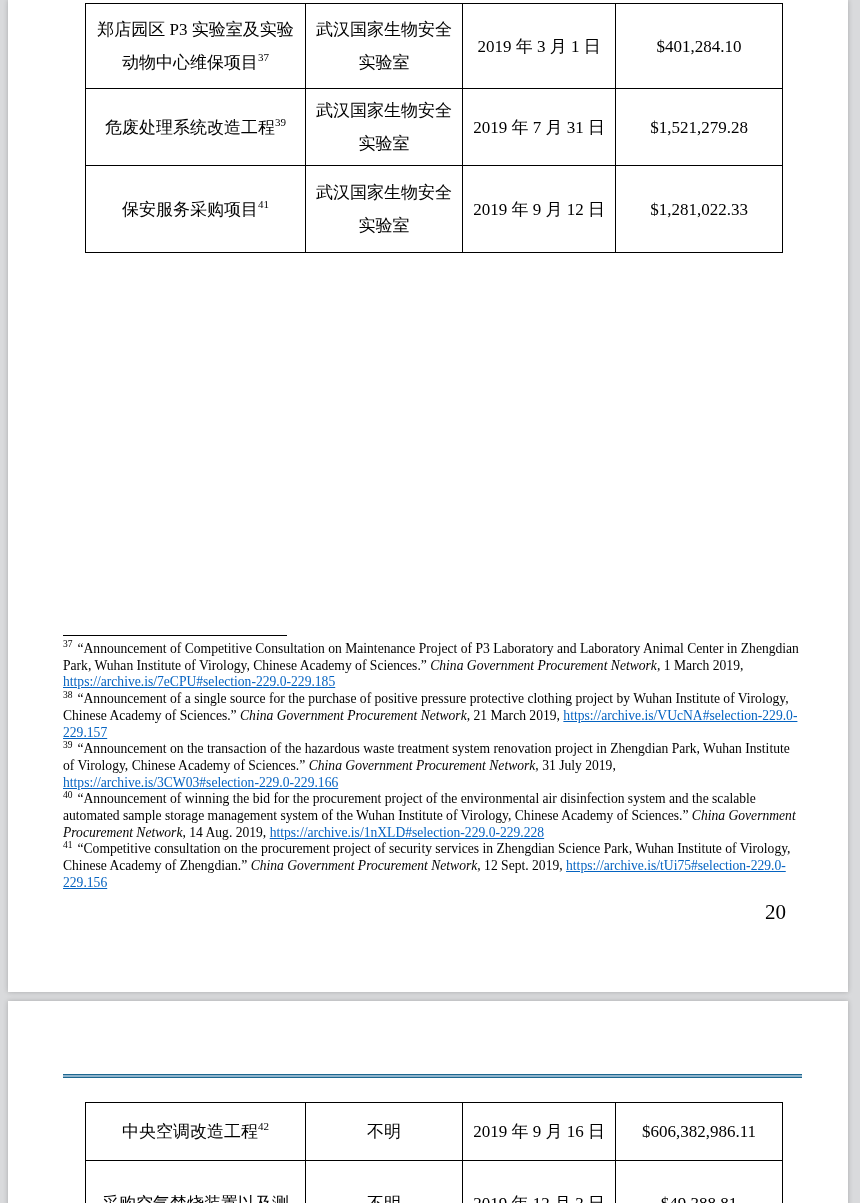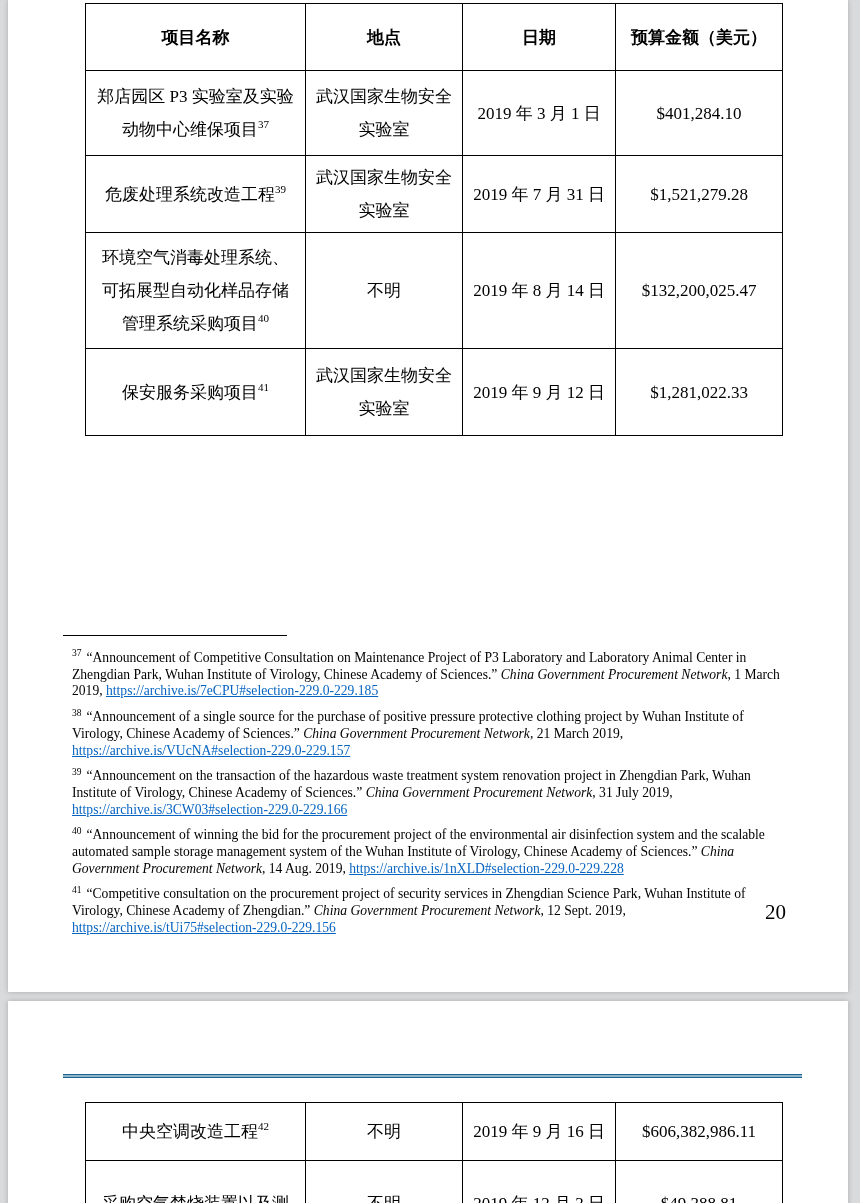--- a/index.html
+++ b/index.html
@@ -59,21 +59,21 @@
     border-top: 1.8px solid #000;
   }
   .footnotes {
     position: absolute;
     left: 55px;
     top: 641px;
     width: 738px;
     font-size: 13.6px;
     line-height: 16.7px;
   }
-  .footnotes p { margin: 9px; }
+  .footnotes p { margin: 0; }
   .footnotes sup {
     font-size: 9.5px;
     line-height: 0;
     vertical-align: super;
     margin-right: 5px;
   }
   .lnk {
     color: #0563c1;
     text-decoration: underline;
     cursor: pointer;
@@ -106,43 +106,31 @@
   <div class="page page-1">
 
     <table class="doc-table table-1">
       <colgroup>
         <col style="width:220px">
           <col style="width:157px">
           <col style="width:153px">
           <col style="width:167px">
       </colgroup>
       <tbody>
-          <tr style="height:67px">
-        <th>项目名称</th>
-        <th>地点</th>
-        <th>日期</th>
-        <th>预算金额（美元）</th>
-      </tr>
       <tr style="height:85px">
         <td><span>郑店园区 P3 实验室及实验动物中心维保项目</span><sup>37</sup></td>
         <td>武汉国家生物安全实验室</td>
         <td>2019 年 3 月 1 日</td>
         <td>$401,284.10</td>
       </tr>
       <tr style="height:77px">
         <td><span>危废处理系统改造工程</span><sup>39</sup></td>
         <td>武汉国家生物安全实验室</td>
         <td>2019 年 7 月 31 日</td>
         <td>$1,521,279.28</td>
-      </tr>
-      <tr style="height:116px">
-        <td><span>环境空气消毒处理系统、可拓展型自动化样品存储管理系统采购项目</span><sup>40</sup></td>
-        <td>不明</td>
-        <td>2019 年 8 月 14 日</td>
-        <td>$132,200,025.47</td>
       </tr>
       <tr style="height:87px">
         <td><span>保安服务采购项目</span><sup>41</sup></td>
         <td>武汉国家生物安全实验室</td>
         <td>2019 年 9 月 12 日</td>
         <td>$1,281,022.33</td>
       </tr>
     </tbody>
       </table>
 

